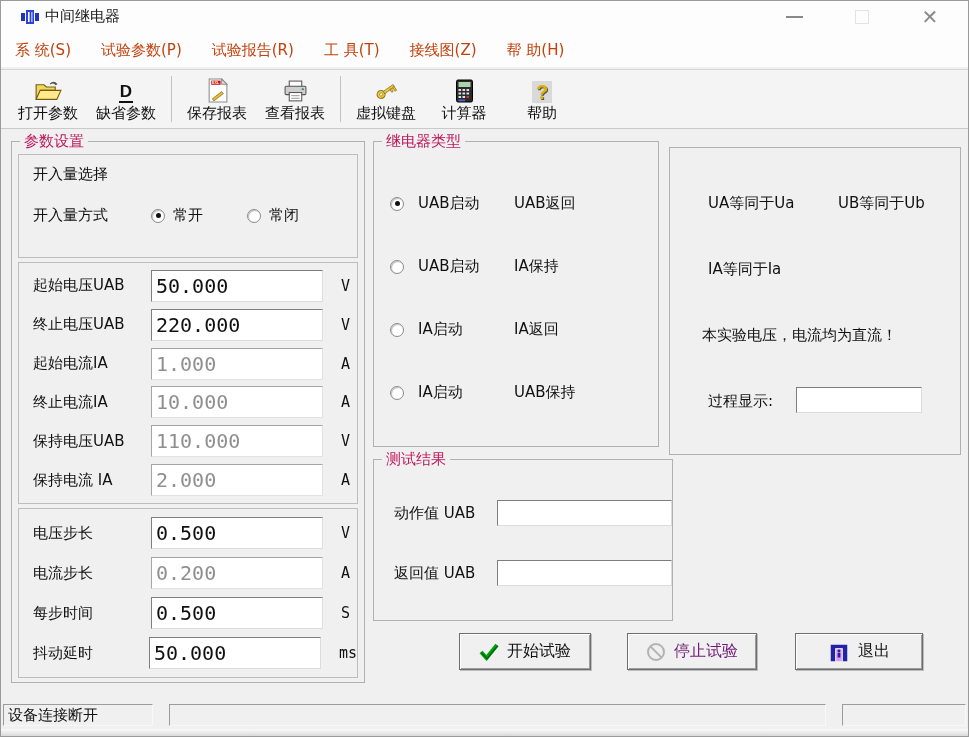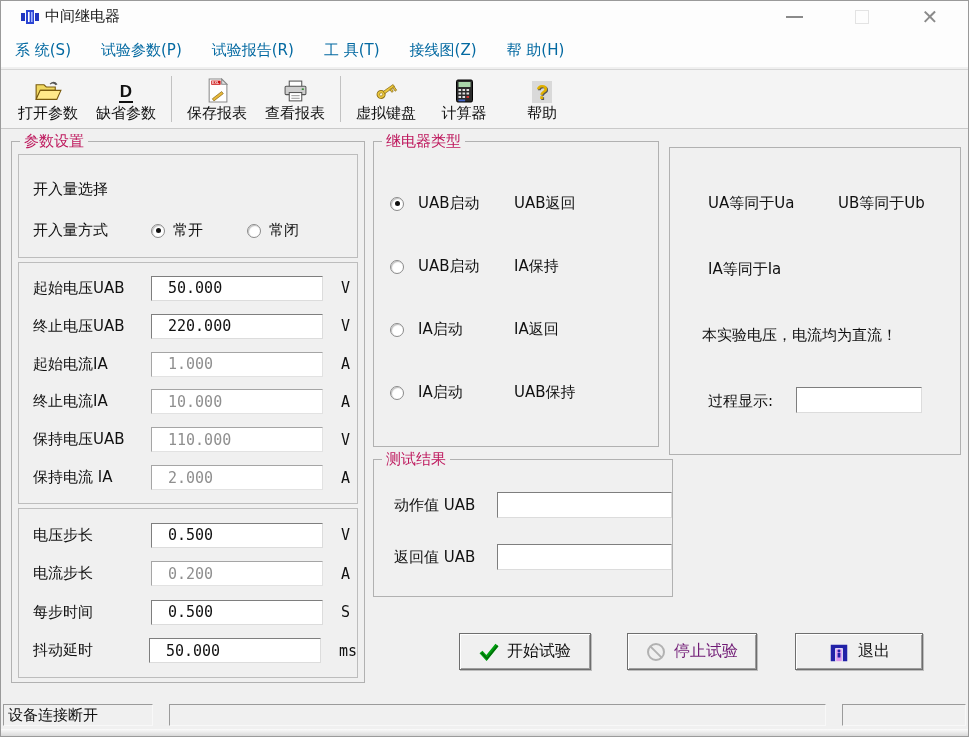--- a/index.html
+++ b/index.html
@@ -19,21 +19,21 @@
   .winbtn-min  { right:140px; }
   .winbtn-max  { right:72px; }
   .winbtn-close{ right:4px; }
   .glyph-min   { width:17px; height:0; border-top:2px solid #8a8a8a; }
   .glyph-max   { width:14px; height:14px; border:1px solid #e3e3e3; }
   .glyph-close { font-size:20px; color:#8a8a8a; line-height:1; font-weight:300; }
 
   
   .menubar { position:absolute; top:32px; left:0; right:0; height:34px; background:#fdfdfd;
              display:flex; align-items:center; padding-left:14px; gap:30px; }
-  .menu-item { font-size:15px; color:#0369a1; white-space:nowrap; cursor:default; }
+  .menu-item { font-size:15px; color:#c2410c; white-space:nowrap; cursor:default; }
 
   
   .toolbar { position:absolute; top:68px; left:0; right:0; height:60px; background:#f4f4f4;
              border-top:1px solid #d6d6d6; border-bottom:1px solid #c9c9c9;
              display:flex; align-items:stretch; padding:2px 4px 2px 8px; }
   .tbtn { display:flex; flex-direction:column; align-items:center; justify-content:flex-end;
           padding:2px 6px 3px 6px; min-width:78px; background:transparent; border:none; cursor:default; }
   .tbtn .ticon { height:28px; display:flex; align-items:flex-end; justify-content:center; }
   .tbtn .tlabel { font-size:15px; color:#111; margin-top:1px; white-space:nowrap; }
   .tsep { width:1px; background:#c2c2c2; margin:4px 6px; }
@@ -42,22 +42,22 @@
             text-shadow:1px 1px 0 #555; }
 
   
   .groupbox { position:absolute; border:1px solid #b1b1b1; background:#f0f0f0; }
   .gb-title { position:absolute; top:-10px; left:8px; background:#f0f0f0; padding:0 4px; font-size:15px; color:#be185d; }
   .subbox { position:absolute; left:6px; right:6px; border:1px solid #bdbdbd; }
 
   
   .prow { display:flex; align-items:center; padding-left:14px; }
   .plabel { width:118px; font-size:15px; color:#111; white-space:nowrap; }
-  .pinput { width:172px; height:25px; font-size:15px; font-family:"DejaVu Sans Mono","Liberation Mono",monospace;
-            padding:1px 16px; background:#fff; color:#111;
+  .pinput { width:172px; height:32px; font-size:20px; font-family:"DejaVu Sans Mono","Liberation Mono",monospace;
+            padding:1px 4px; background:#fff; color:#111;
             border:1px solid; border-color:#7e7e7e #dcdcdc #dcdcdc #7e7e7e; }
   .pinput.dis { color:#8f8f8f; border-color:#a5a5a5 #e2e2e2 #e2e2e2 #a5a5a5; }
   .punit { margin-left:18px; font-size:15px; color:#111; font-family:"DejaVu Sans Mono","Liberation Mono",monospace; }
 
   
   .combo { position:relative; width:205px; height:26px; background:#fff;
            border:1px solid; border-color:#7e7e7e #dcdcdc #dcdcdc #7e7e7e; }
   .combo-value { position:absolute; left:5px; top:3px; font-size:15px; color:#111; }
   .combo-arrow { position:absolute; right:1px; top:1px; bottom:1px; width:20px; background:#e9e9e9;
                  border:1px solid; border-color:#fafafa #8f8f8f #8f8f8f #fafafa;
@@ -223,21 +223,21 @@
           <span class="q-icon">?</span>
         </span>
       <span class="tlabel">帮助</span>
     </button>
   </div>
 
   <div class="groupbox" style="left:10px; top:140px; width:354px; height:542px;">
     <span class="gb-title">参数设置</span>
 
     <div class="subbox" style="top:12px; height:104px;">
-      <div class="prow" style="margin-top:25px;">
+      <div class="prow" style="margin-top:10px;">
         <span class="plabel">开入量选择</span>
       </div>
       <div class="prow" style="margin-top:22px;">
         <span class="plabel">开入量方式</span>
         <span class="radio sel"></span>
         <span class="radio-label">常开</span>
         <span class="radio" style="margin-left:44px;"></span>
         <span class="radio-label">常闭</span>
       </div>
     </div>
@@ -325,21 +325,21 @@
 
   <div class="groupbox" style="left:668px; top:146px; width:292px; height:308px;">
     <span class="info-line" style="left:38px; top:46px;">UA等同于Ua</span>
     <span class="info-line" style="left:168px; top:46px;">UB等同于Ub</span>
     <span class="info-line" style="left:38px; top:112px;">IA等同于Ia</span>
     <span class="info-line" style="left:32px; top:178px;">本实验电压，电流均为直流！</span>
     <span class="info-line" style="left:38px; top:244px;">过程显示:</span>
     <input class="rinput" style="position: absolute; left: 126px; top: 239px; width: 126px;" value="">
   </div>
 
-  <div class="groupbox" style="left:372px; top:458px; width:300px; height:138px; display:flex; flex-direction:column; justify-content:space-evenly; padding-top:6px;">
+  <div class="groupbox" style="left:372px; top:458px; width:300px; height:162px; display:flex; flex-direction:column; justify-content:space-evenly; padding-top:6px;">
     <span class="gb-title">测试结果</span>
     <div class="rrow">
       <span class="rlabel">动作值 UAB</span>
       <input class="rinput" value="" style="">
     </div>
     <div class="rrow">
       <span class="rlabel">返回值 UAB</span>
       <input class="rinput" value="" style="">
     </div>
   </div>

